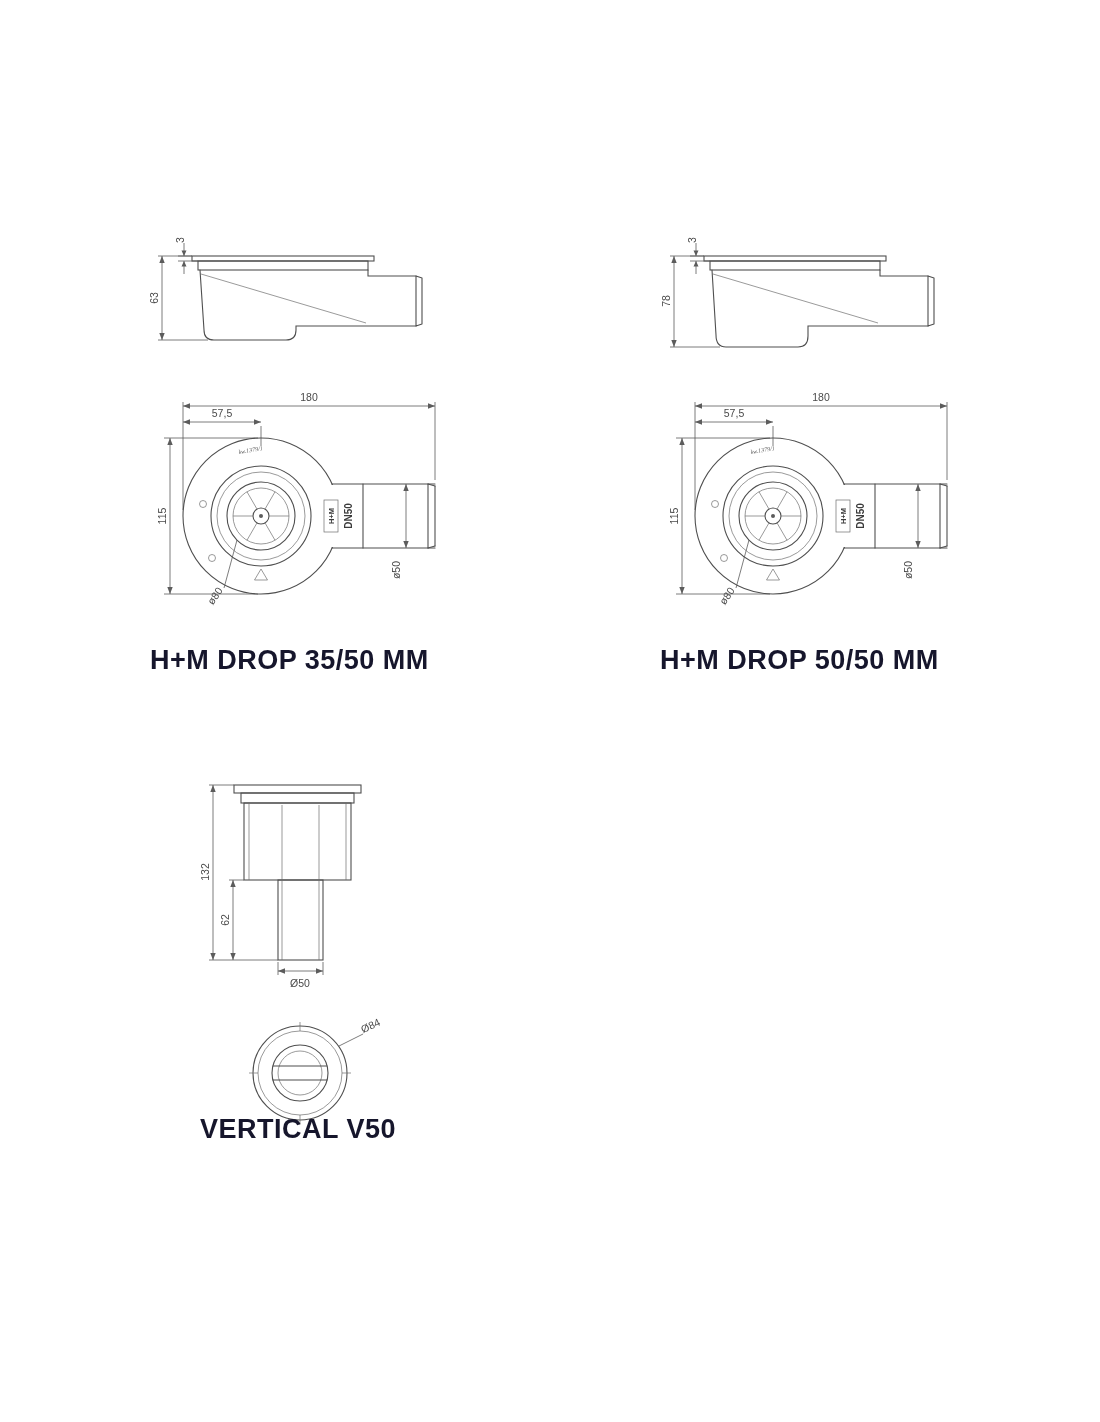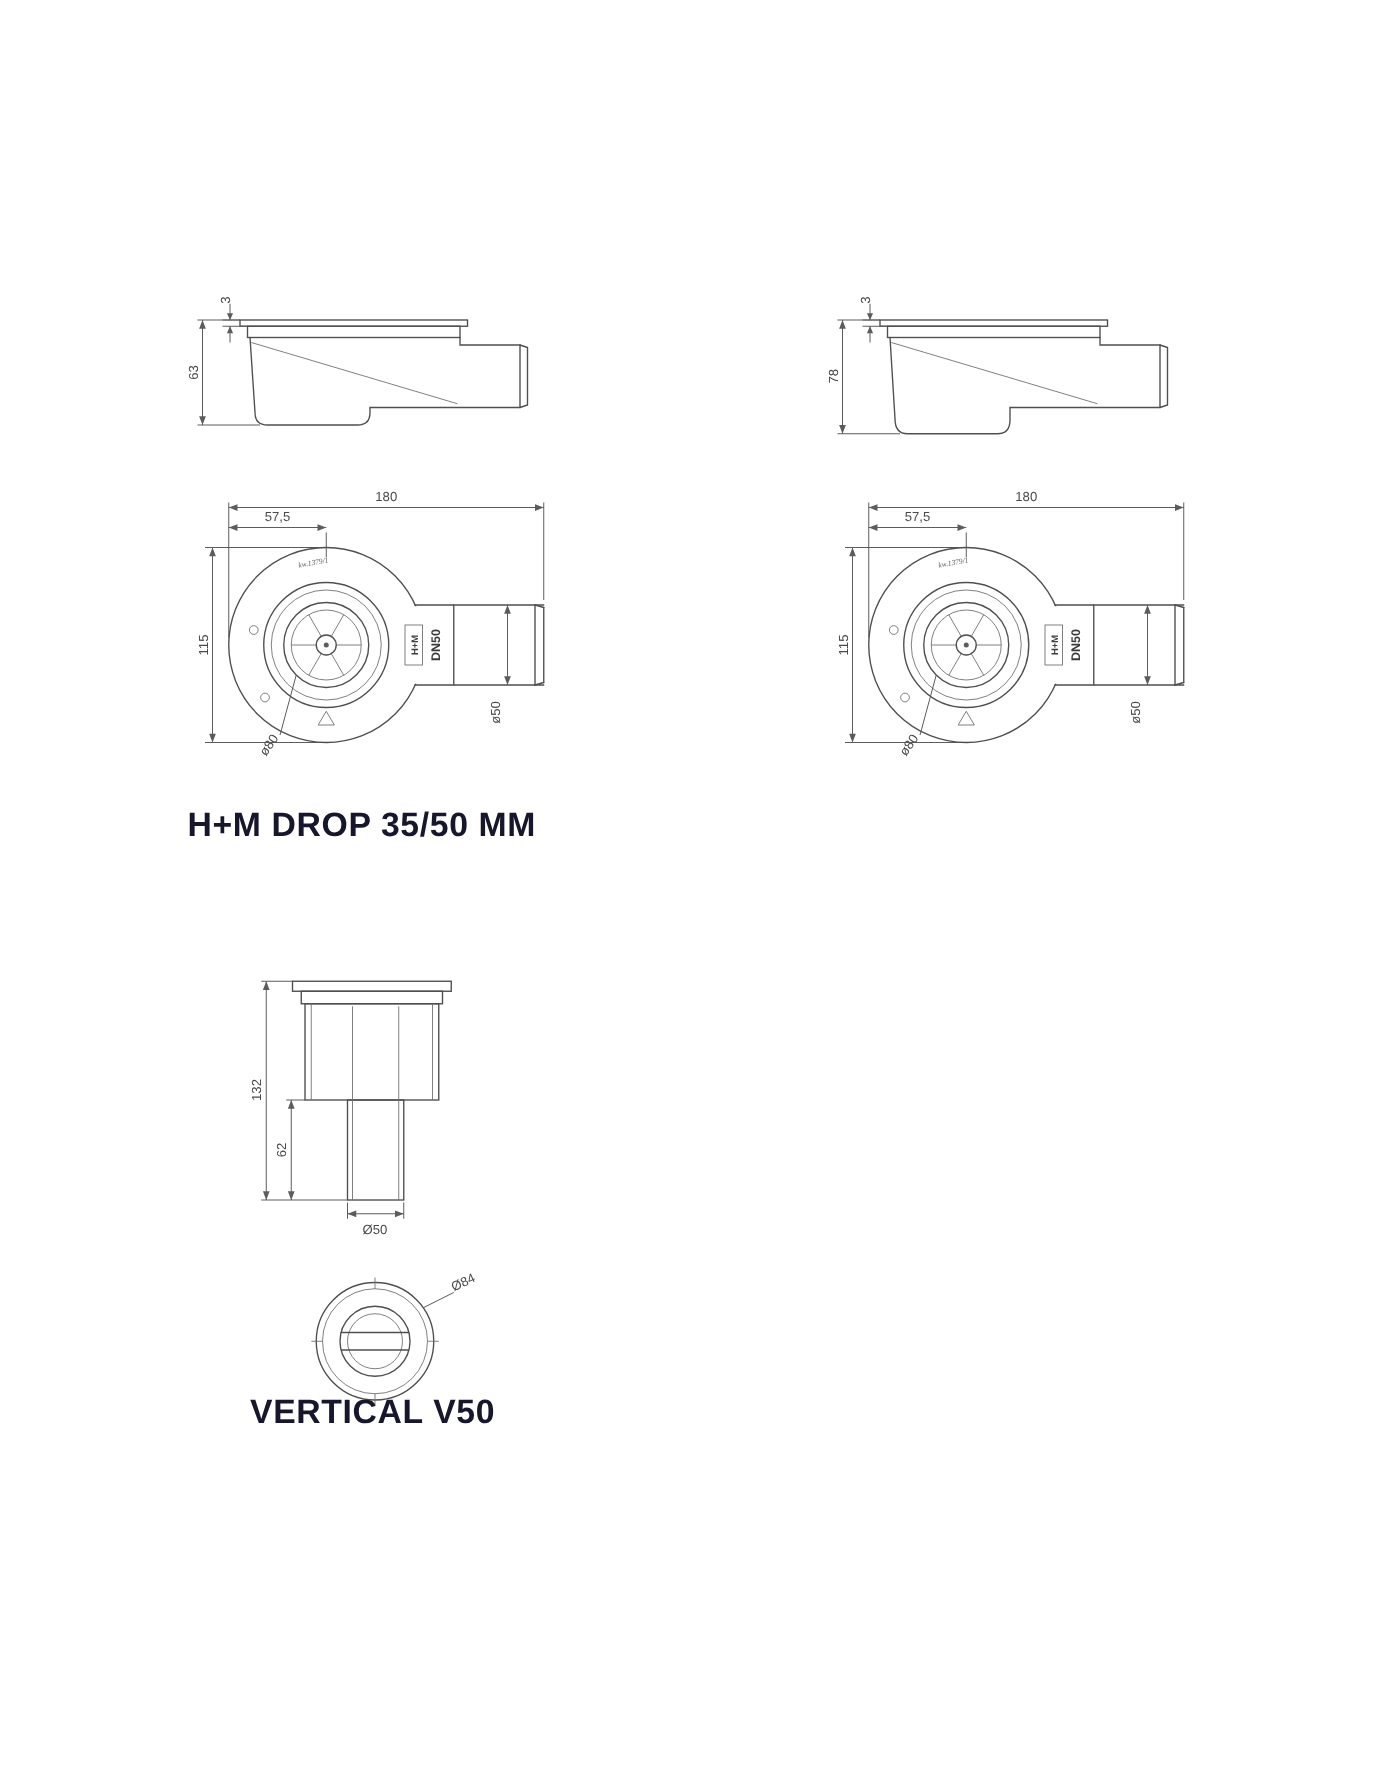--- a/index.html
+++ b/index.html
@@ -219,20 +219,21 @@
       <polygon class="ah" points="258,98 255.3,105 260.7,105"></polygon>
       <polygon class="ah" points="258,162 255.3,155 260.7,155"></polygon>
       <text class="dimtxt" x="252" y="184" transform="rotate(-90 252 184)">ø50</text>
     </g>
     <g>
       <line class="dim" x1="76" y1="202" x2="89" y2="154"></line>
       <text class="dimtxt" x="70" y="212" transform="rotate(-55 70 212)">ø80</text>
     </g>
   </svg>
 
+  <div class="title" style="left:660px;top:645px">H+M DROP 50/50 MM</div>
 
   <svg class="abs" style="left:196px;top:775px" width="180" height="220" viewBox="0 0 180 220">
     <g>
       <rect class="s" x="38" y="10" width="127" height="8"></rect>
       <rect class="s" x="45" y="18" width="113" height="10"></rect>
     </g>
     <g>
       <rect class="s" x="48" y="28" width="107" height="77"></rect>
       <line class="thin" x1="53" y1="28" x2="53" y2="105"></line>
       <line class="thin" x1="150" y1="28" x2="150" y2="105"></line>

